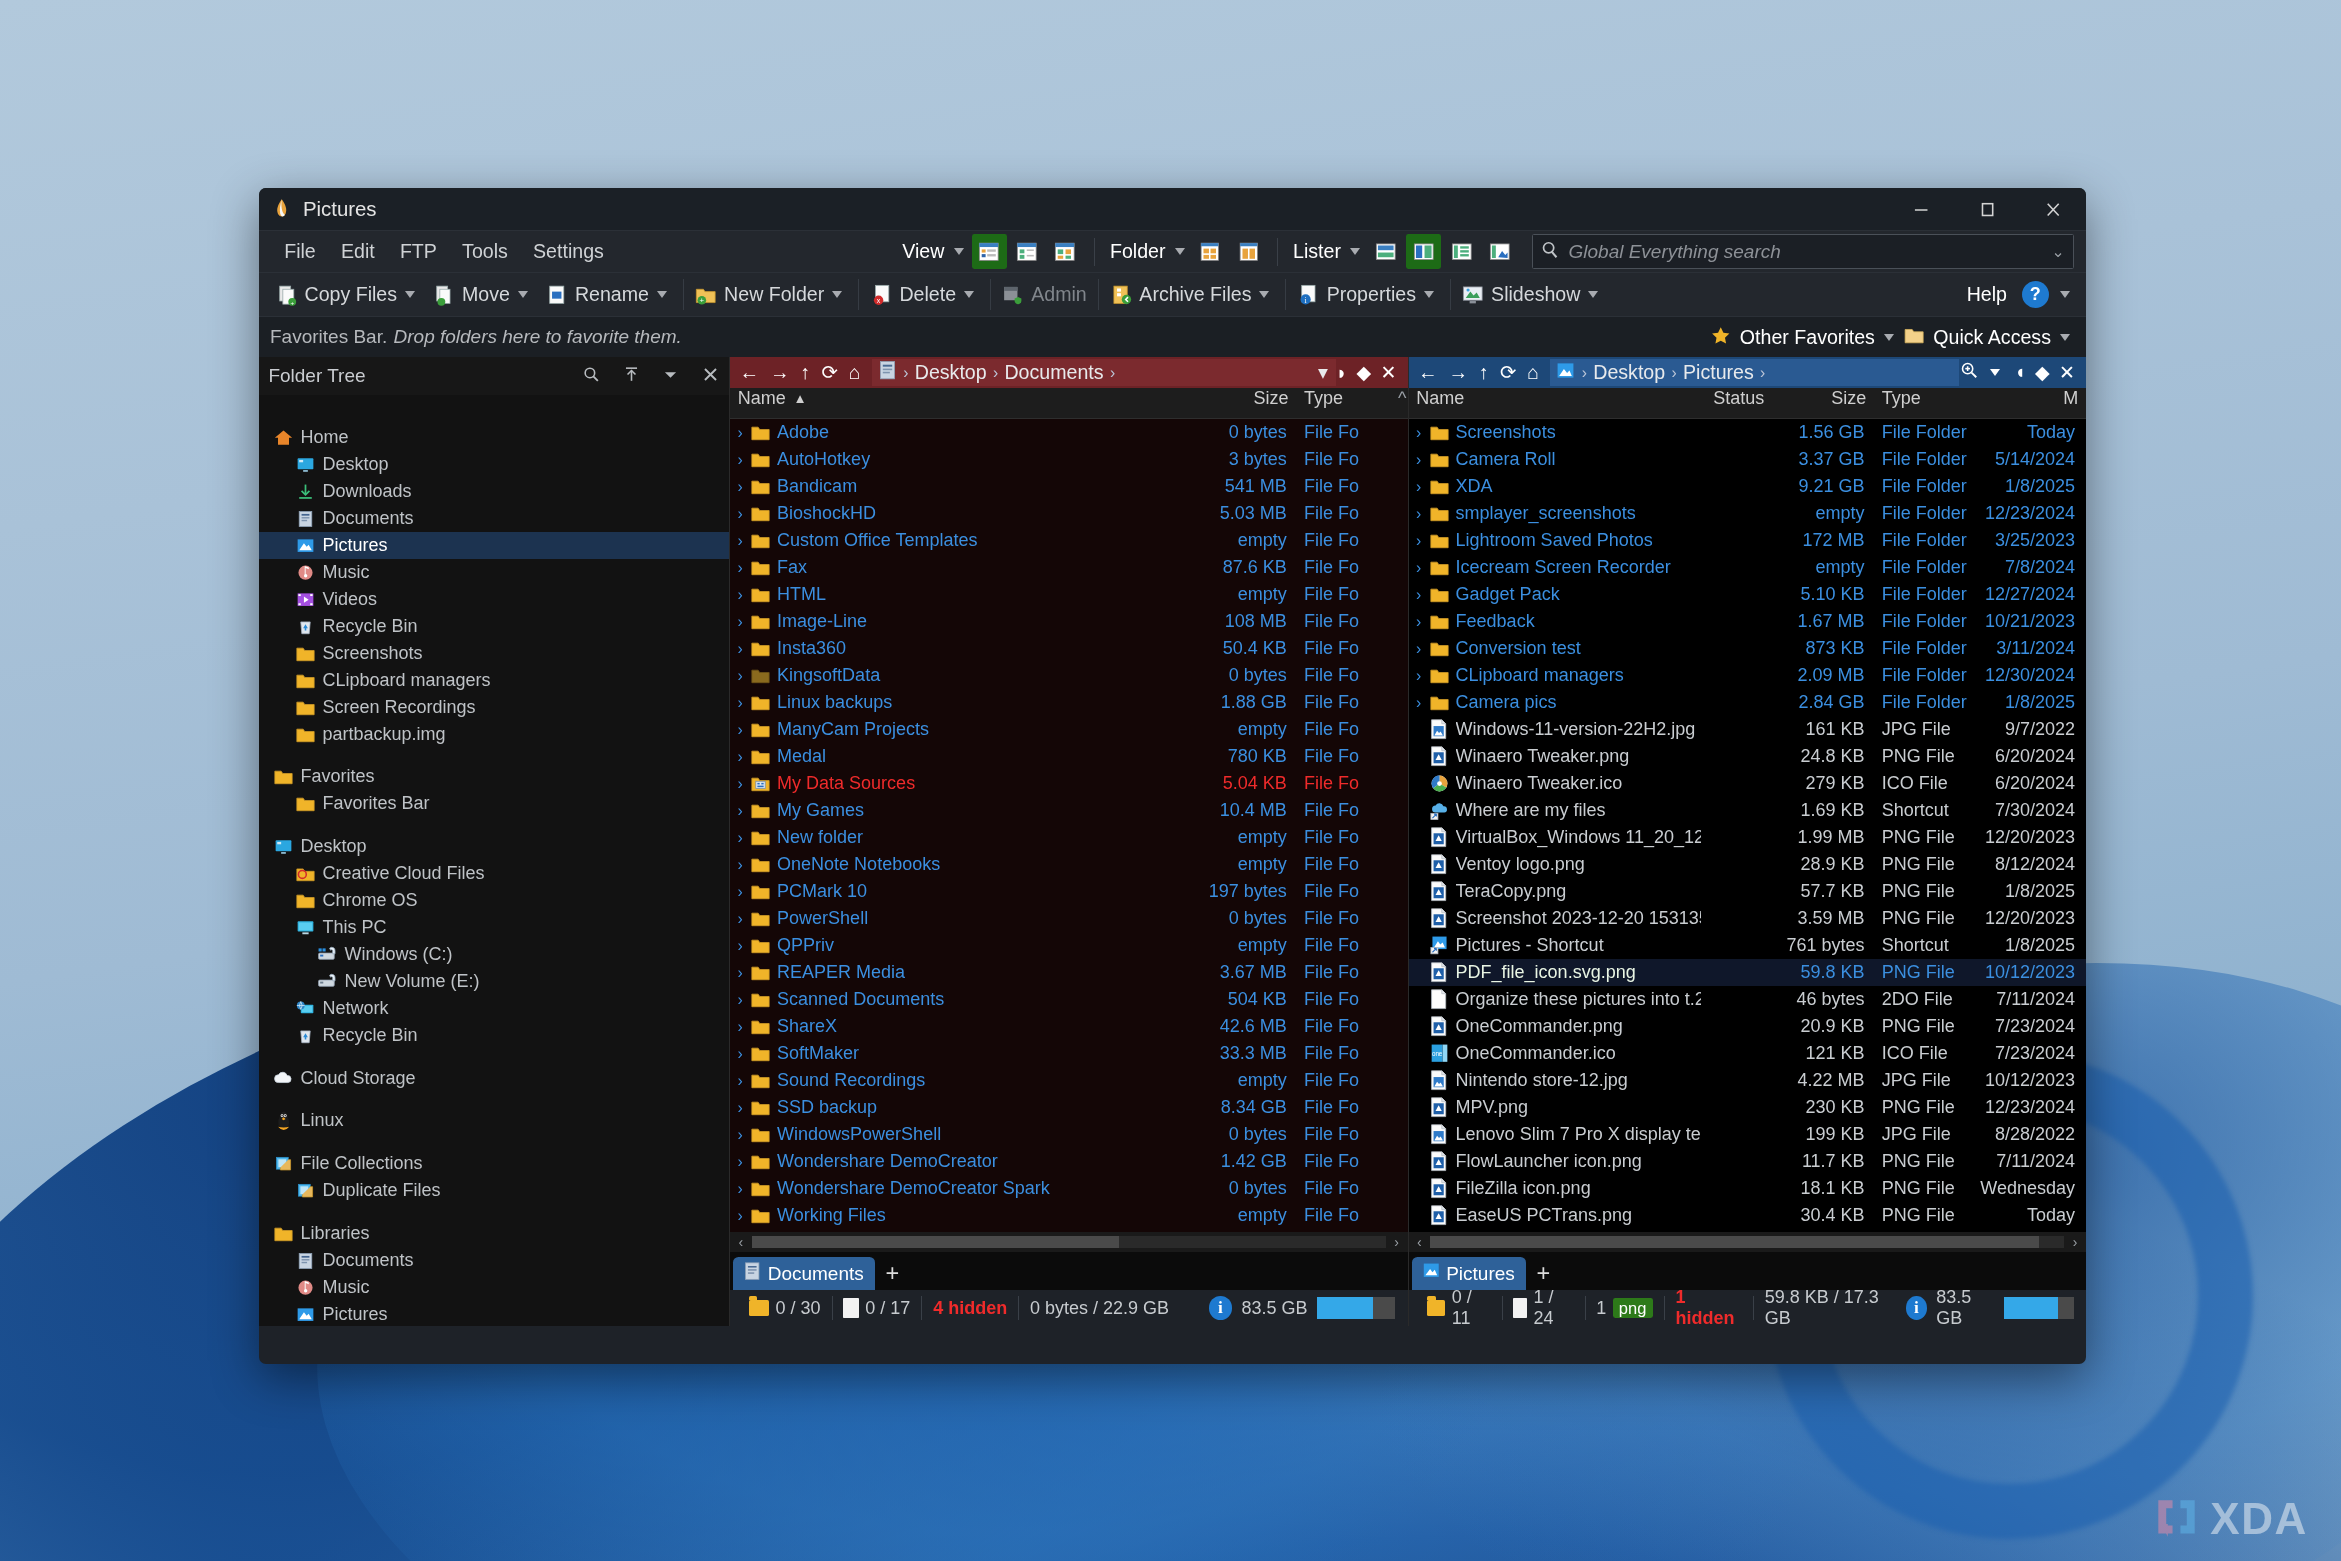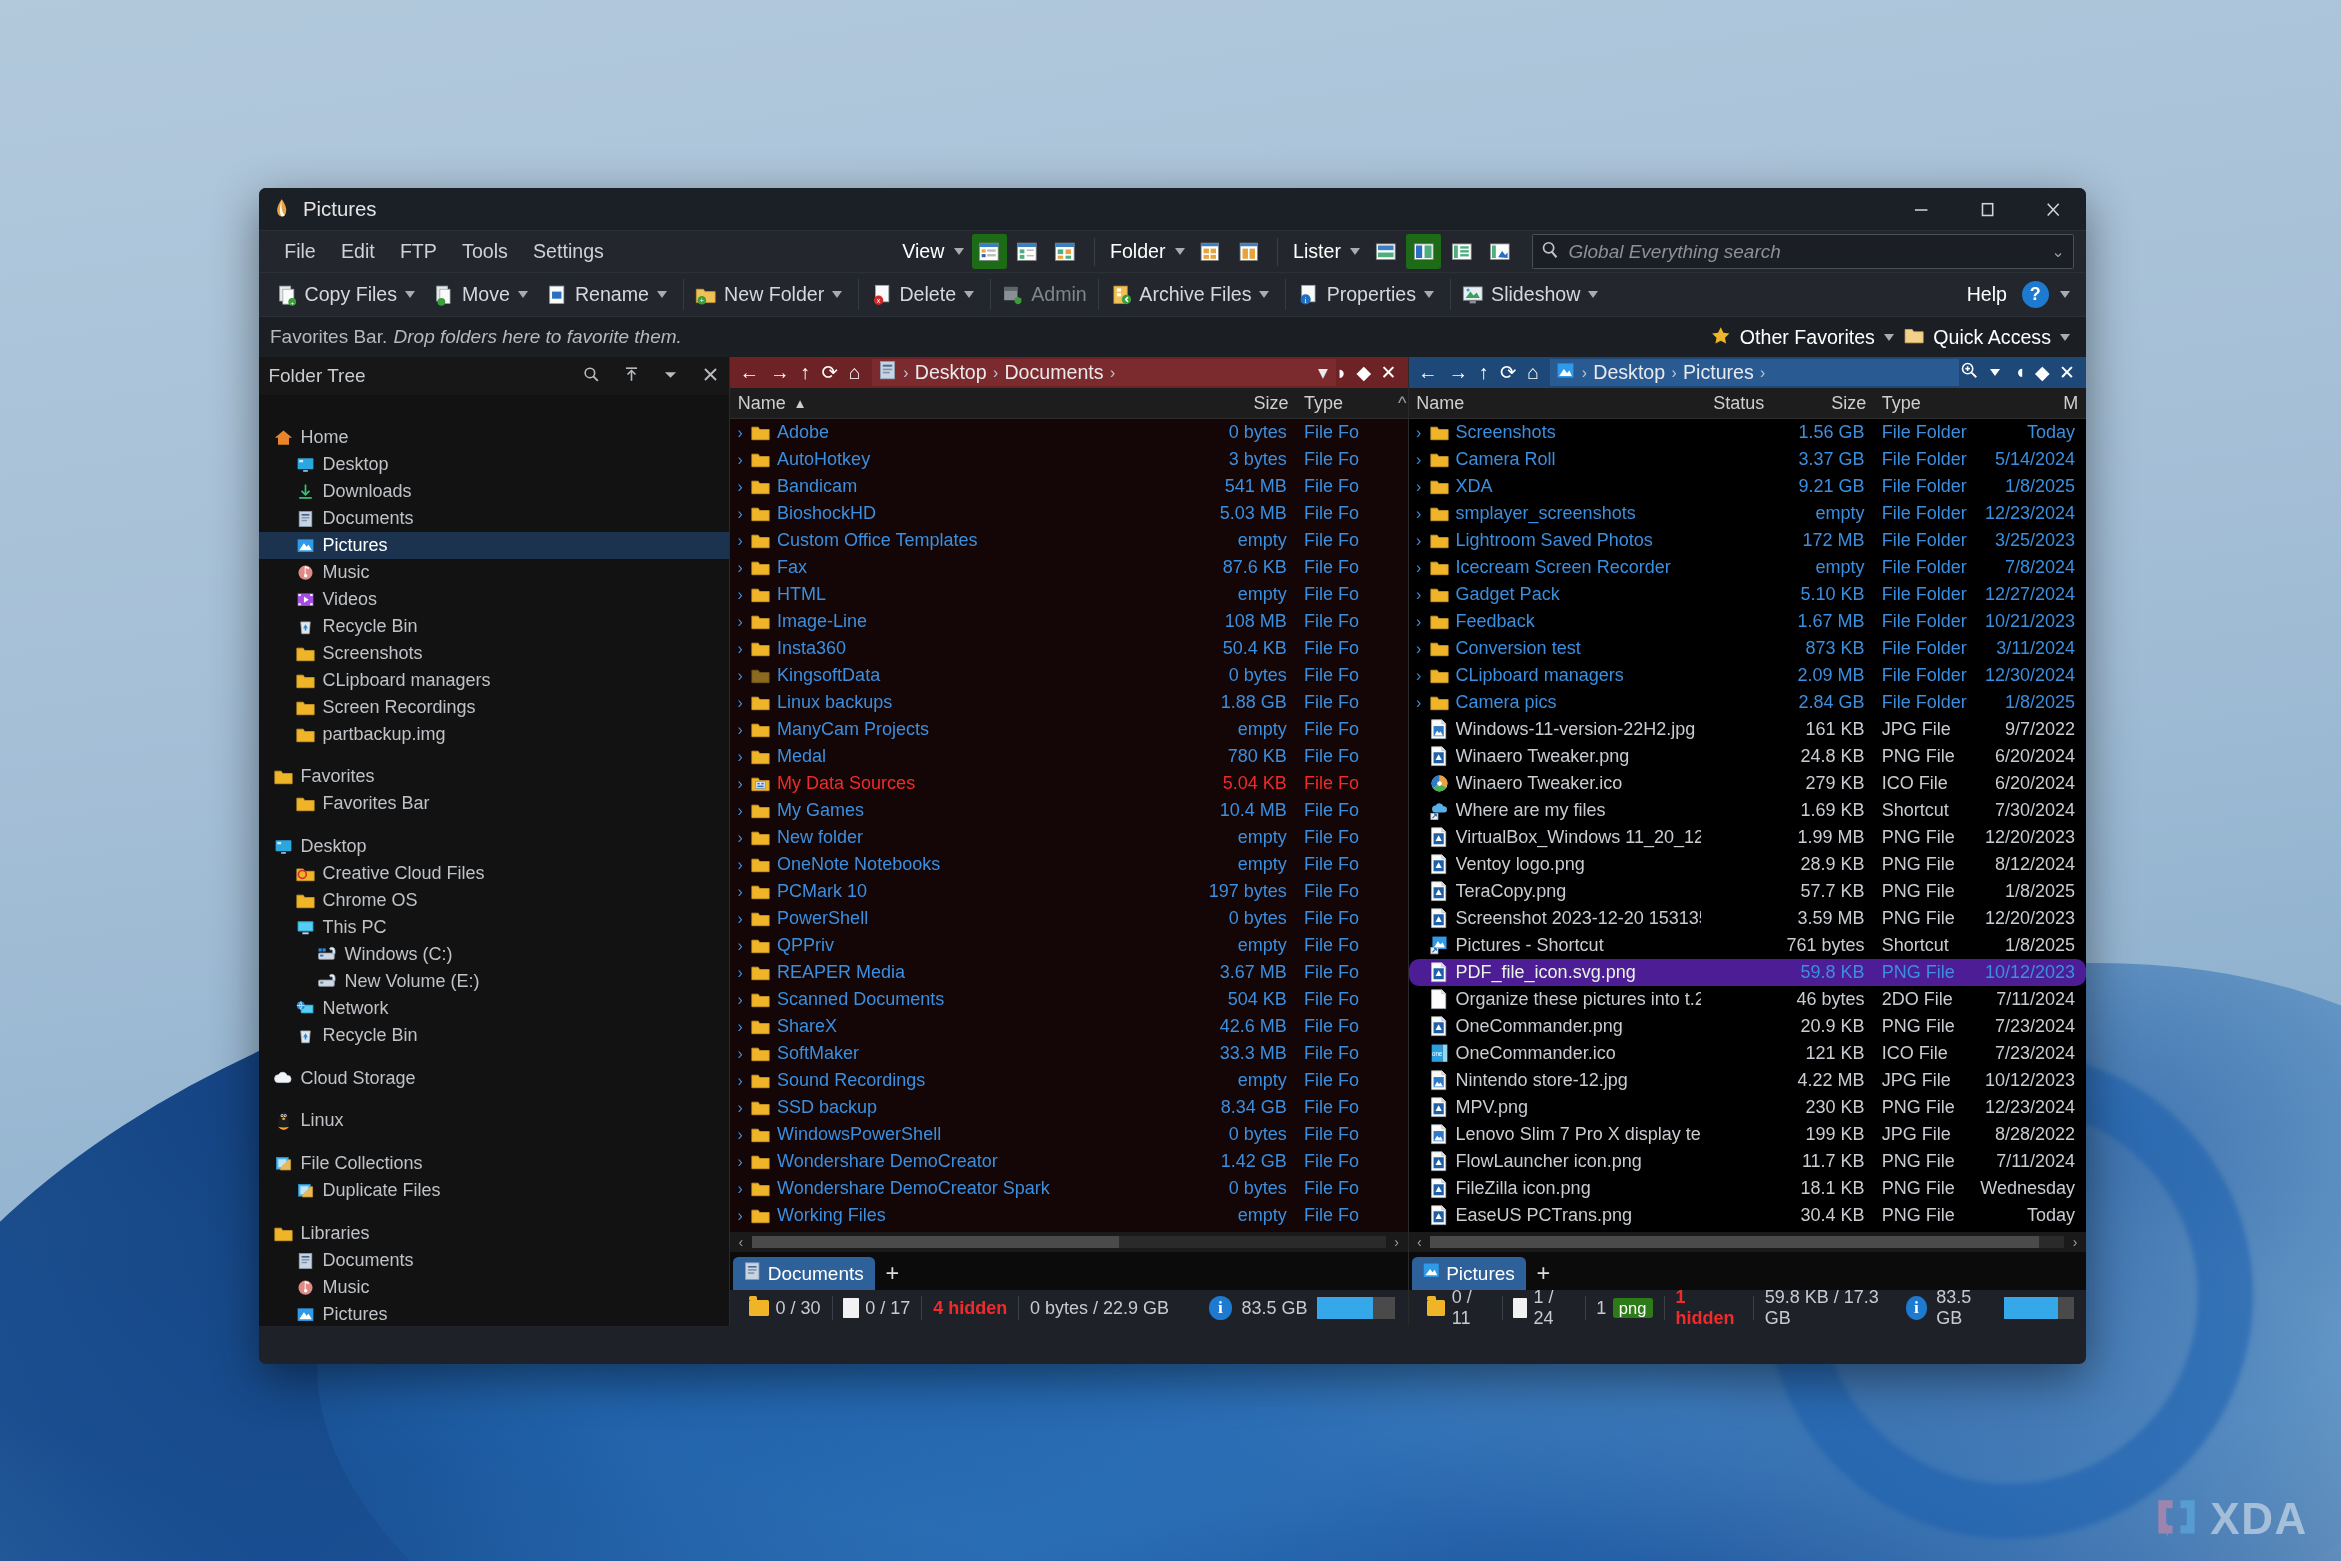--- a/index.html
+++ b/index.html
@@ -85,34 +85,34 @@
   .crumb { height:31px; display:flex; align-items:center; padding:0 6.3px; }
   .crumb.mid { background:#6d2226; }
   .crumb.right { background:#1d4878; }
   .nav { display:flex; align-items:center; gap:11px; color:#fff; font-size:19.6px; padding:0 6.3px 0 3.1px;}
   .path { flex:1; display:flex; align-items:center; gap:6.3px; padding-left:6.3px; margin-left:4.7px; font-size:19.6px; color:#e8eaec;}
   .path.mid { background:#7b2a2e; height:27px; }
   .path.right { background:#2a5a92; height:27px; }
   .sepc { color:#bcc6d8; font-size:15.7px; }
   .crumb-r { display:flex; align-items:center; gap:9.4px; color:#fff; font-size:19px; padding-right:4.7px;}
 
-  .colhdr { height:31px; display:flex; align-items:center; background:#1d1d1d; border-bottom:0.8px solid #2e2e2e; font-size:18px; color:#cfcfcf; }
+  .colhdr { height:31px; display:flex; align-items:flex-start; background:#1d1d1d; border-bottom:0.8px solid #2e2e2e; font-size:18px; color:#cfcfcf; }
   .ch { padding:0 7.8px; display:flex; align-items:center;}
   .rows { flex:1; overflow:hidden; }
   .frow { height:27px; display:flex; align-items:center; font-size:18px; }
   .frow .chev { width:20.4px; text-align:center; color:#3b8fe0; font-size:15.7px; flex:0 0 20.4px;}
   .frow .ic { width:20.4px; height:20.4px; margin-right:6.3px; flex:0 0 auto; display:inline-flex; align-items:center; justify-content:center;}
   .frow .nm { flex:1; overflow:hidden; white-space:nowrap; color:#3b8fe0;}
   .frow .sz { width:102px; text-align:right; padding-right:9.4px; color:#3b8fe0;}
   .frow .st { width:71px; text-align:right; padding-right:7.8px; color:#3b8fe0;}
   .frow .ty { width:94px; padding-left:7.8px; color:#3b8fe0;}
   .frow .md { width:118px; text-align:right; padding-right:11px; color:#3b8fe0;}
   .frow.file .nm, .frow.file .sz, .frow.file .ty, .frow.file .md { color:#c9cdd1; }
   .frow.red .nm, .frow.red .sz, .frow.red .ty, .frow.red .md { color:#ef2b2b; }
-  .frow.green { background:#4c1d95;border-radius:10px; }
+  .frow.green { background:#0f172a; }
   .frow.green .nm { color:#e9f5e4; }
 
   .hscroll { height:20.4px; background:#1a1a1a; display:flex; align-items:center; padding:0 3.1px; }
   .hs-arrow { color:#9aa0a6; font-size:14px; width:15.7px; text-align:center;}
   .hs-track { flex:1; height:12.6px; background:#2a2a2a; margin:0 3.1px; }
   .hs-thumb { height:12.6px; background:#4a4a4a; }
 
   .tabbar { height:38px; background:#0b0b0b; display:flex; align-items:flex-end; padding-left:3.1px; }
   .tab { height:33px; background:#2e6199; border-radius:5.5px 5.5px 0 0; display:flex; align-items:center; padding:0 11px; gap:6.3px; color:#fff; font-size:19px;}
   .tabplus { width:35px; height:33px; display:flex; align-items:center; justify-content:center; color:#dcdcdc; font-size:23.5px;}

